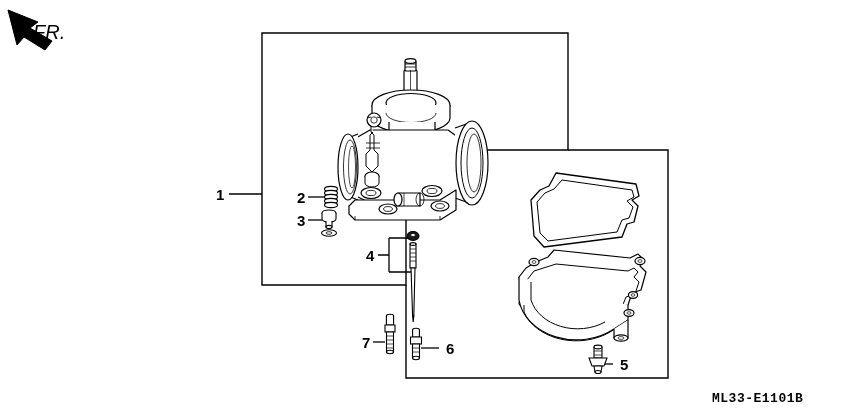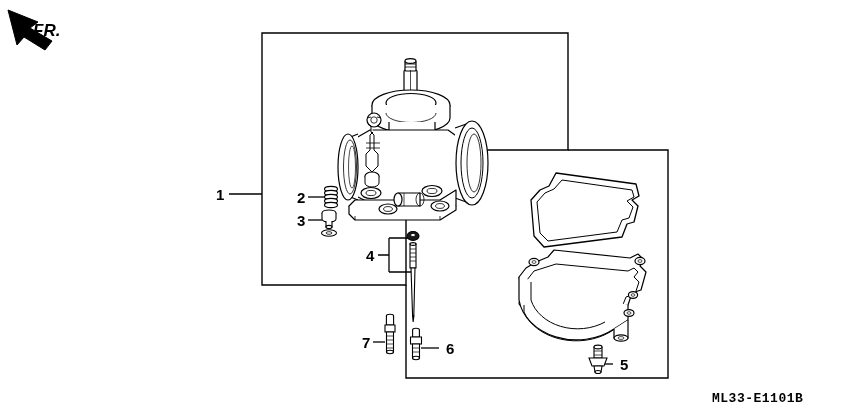--- a/index.html
+++ b/index.html
@@ -28,22 +28,22 @@
     font-family: "Liberation Sans", sans-serif;
     white-space: pre;
     line-height: 1;
   }
   .label-num {
     font-size: 15px;
     font-weight: bold;
     letter-spacing: 0px;
   }
   .fr-text {
-    font-size: 17px;
-    font-weight: bold;
+    font-size: 20px;
+    font-weight: normal;
     font-style: italic;
   }
   .diagram-code {
     font-size: 13px;
     font-weight: bold;
     font-family: "Liberation Mono", monospace;
     letter-spacing: 0.5px;
   }
 </style>
 </head>

